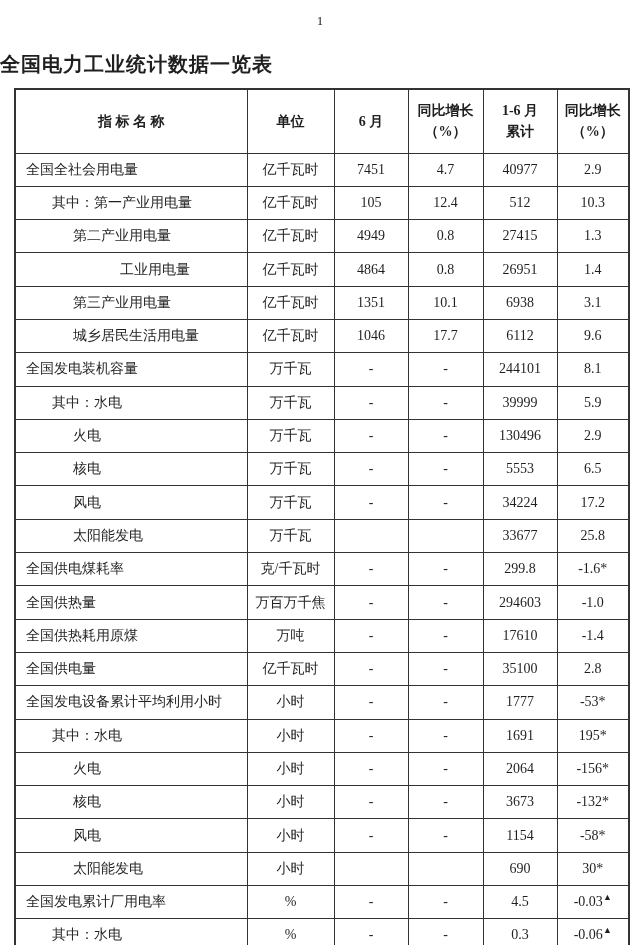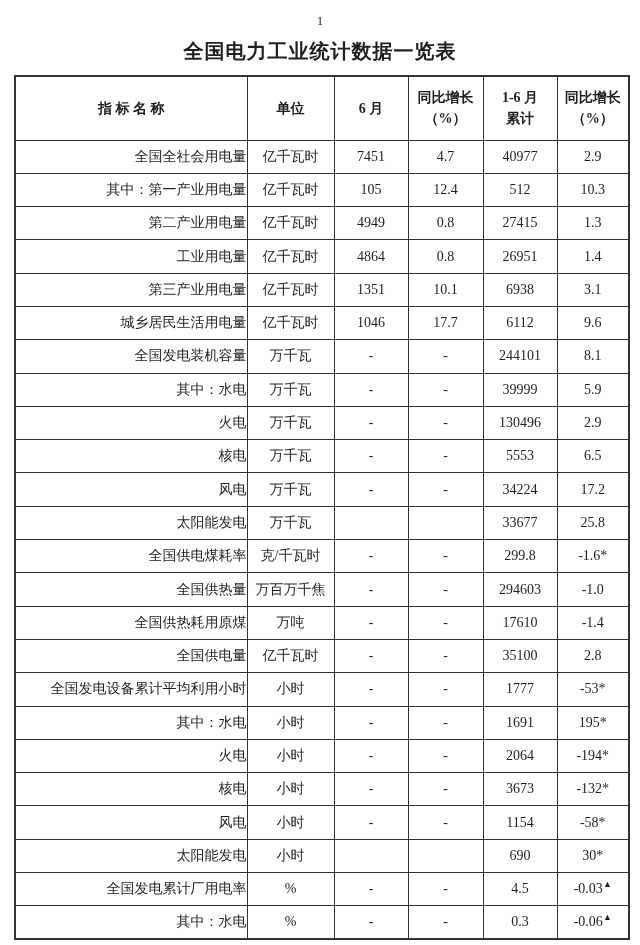--- a/index.html
+++ b/index.html
@@ -1,27 +1,27 @@
 <!DOCTYPE html>
 <html><head>
 <meta charset="utf-8">
 <style>
   * { margin:0; padding:0; box-sizing:border-box; }
   html,body { width:640px; height:945px; overflow:hidden; background:#ffffff; }
   body { font-family:"Liberation Serif","DejaVu Serif",serif; color:#1f1f1f; }
   .page { padding-top:14px; }
   .page-number { text-align:center; font-size:13px; line-height:1; }
-  .doc-title { text-align:center; font-size:20px; font-weight:bold; margin-top:11px; letter-spacing:1px; line-height:26px; }
+  .doc-title { text-align:left; font-size:20px; font-weight:bold; margin-top:24px; letter-spacing:1px; line-height:26px; }
   table.stats { border-collapse:collapse; table-layout:fixed; margin:11px 0 0 14px; border:2px solid #333; width:614px; }
   th,td { border:1px solid #333; font-size:14px; vertical-align:middle; overflow:hidden; }
   thead tr { height:64px;padding-left:46px; }
   tbody tr { height:33.3px; }
   th { font-weight:bold; text-align:center; white-space:pre-line; line-height:1.5; }
   td { text-align:center; }
-  td.label { text-align:right; }
+  td.label { text-align:left; }
   td.ind0 { padding-left:10px; }
   td.ind1 { padding-left:36px; }
   td.ind2 { padding-left:57px; }
   td.ind3 { padding-left:104px; }
   sup.delta { font-size:9px; line-height:0; }
 </style>
 </head>
 <body>
 
 <div class="page">
@@ -194,21 +194,21 @@
           <td>-</td>
           <td>1691</td>
           <td>195*</td>
         </tr>
         <tr>
           <td class="label ind2">火电</td>
           <td>小时</td>
           <td>-</td>
           <td>-</td>
           <td>2064</td>
-          <td>-194*</td>
+          <td>-156*</td>
         </tr>
         <tr>
           <td class="label ind2">核电</td>
           <td>小时</td>
           <td>-</td>
           <td>-</td>
           <td>3673</td>
           <td>-132*</td>
         </tr>
         <tr>

